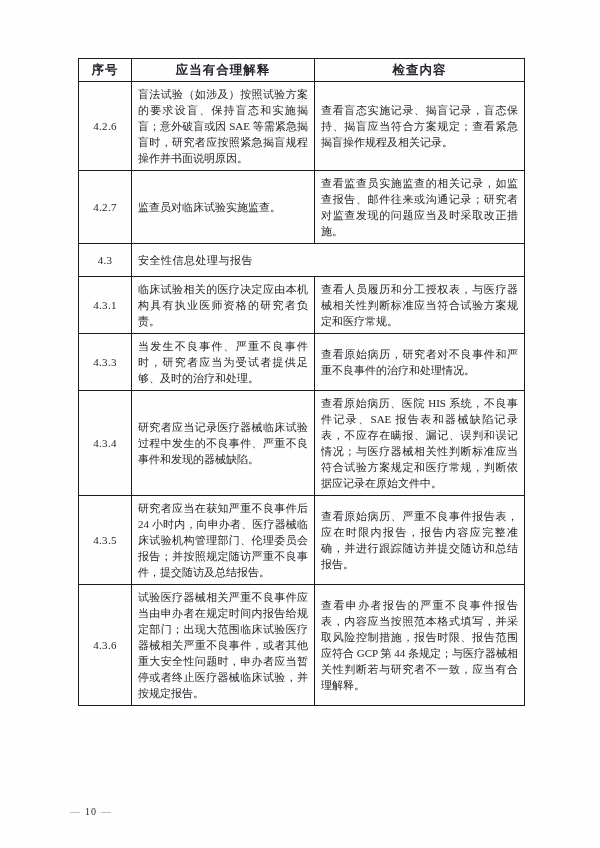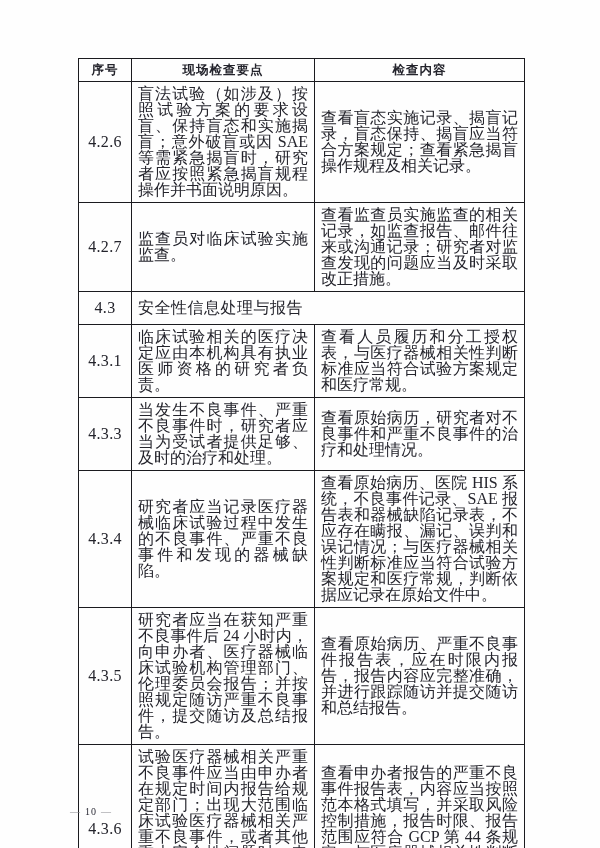--- a/index.html
+++ b/index.html
@@ -20,21 +20,21 @@
     position: absolute;
     left: 78px;
     top: 58px;
     width: 446px;
     border-collapse: collapse;
     table-layout: fixed;
   }
   table.inspection th,
   table.inspection td {
     border: 1px solid #1b1b1f;
-    font-size: 16px;
+    font-size: 11px;
     line-height: 16px;
     vertical-align: middle;
     padding: 4px 6px;
   }
   table.inspection th {
     font-size: 12.5px;
     font-weight: bold;
     text-align: center;
     padding: 3px 2px;
     letter-spacing: 1px;
@@ -79,21 +79,21 @@
 
   <table class="inspection">
     <colgroup>
       <col style="width:53px">
       <col style="width:183px">
       <col style="width:210px">
     </colgroup>
     <thead>
       <tr>
         <th>序号</th>
-        <th>现场检查要点</th>
+        <th>应当有合理解释</th>
         <th>检查内容</th>
       </tr>
     </thead>
     <tbody>
       <tr>
         <td class="cell-id">4.2.6</td>
         <td class="cell-text">盲法试验（如涉及）按照试验方案的要求设盲、保持盲态和实施揭盲；意外破盲或因 SAE 等需紧急揭盲时，研究者应按照紧急揭盲规程操作并书面说明原因。</td>
         <td class="cell-text">查看盲态实施记录、揭盲记录，盲态保持、揭盲应当符合方案规定；查看紧急揭盲操作规程及相关记录。</td>
       </tr>
       <tr>

